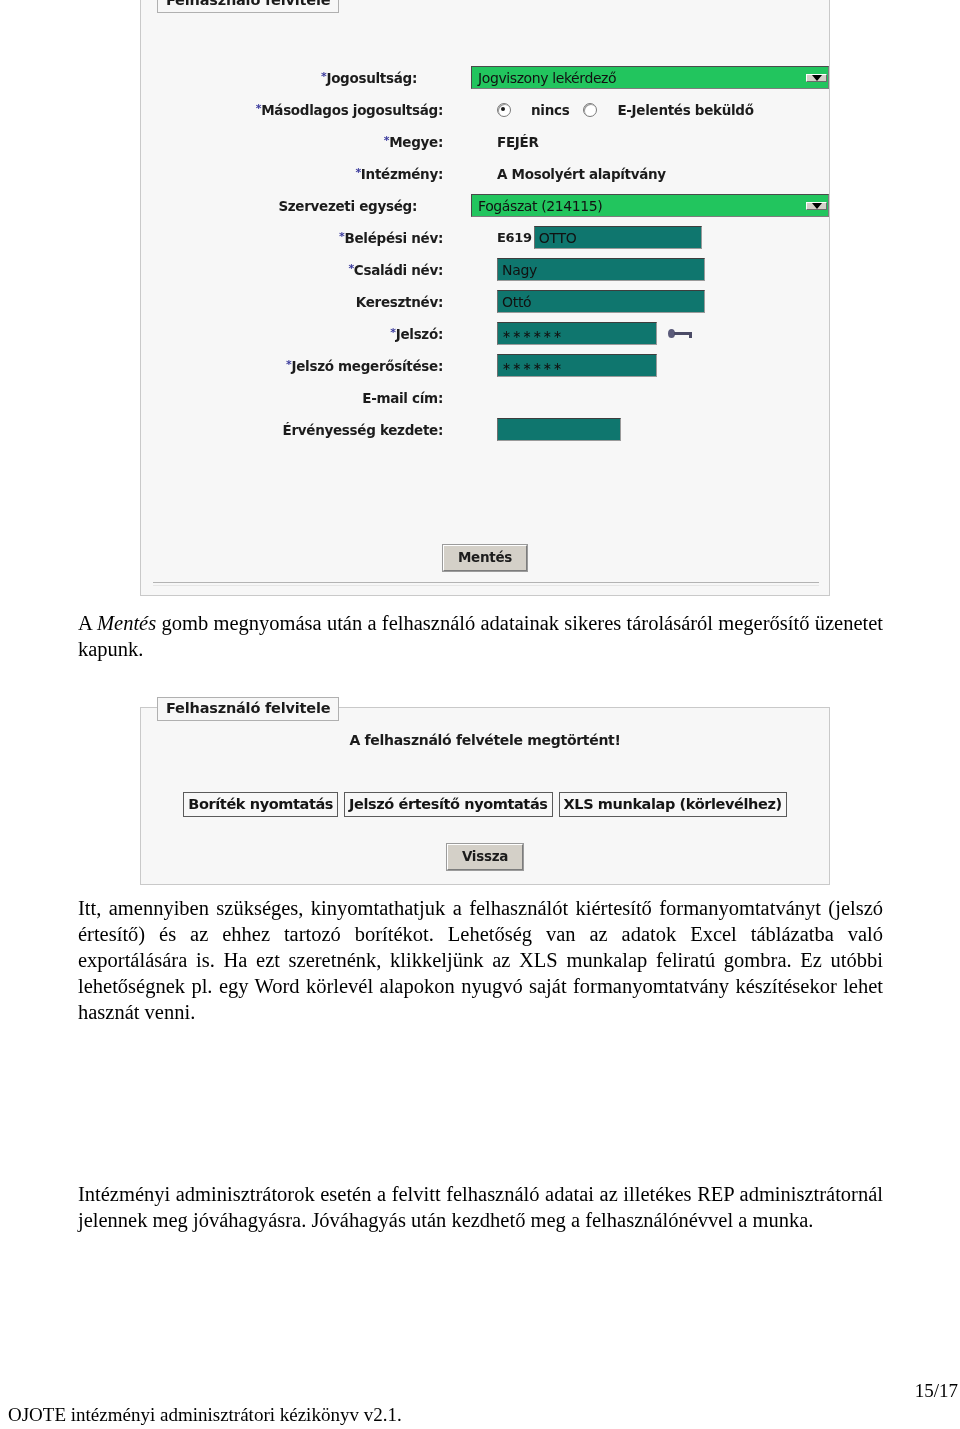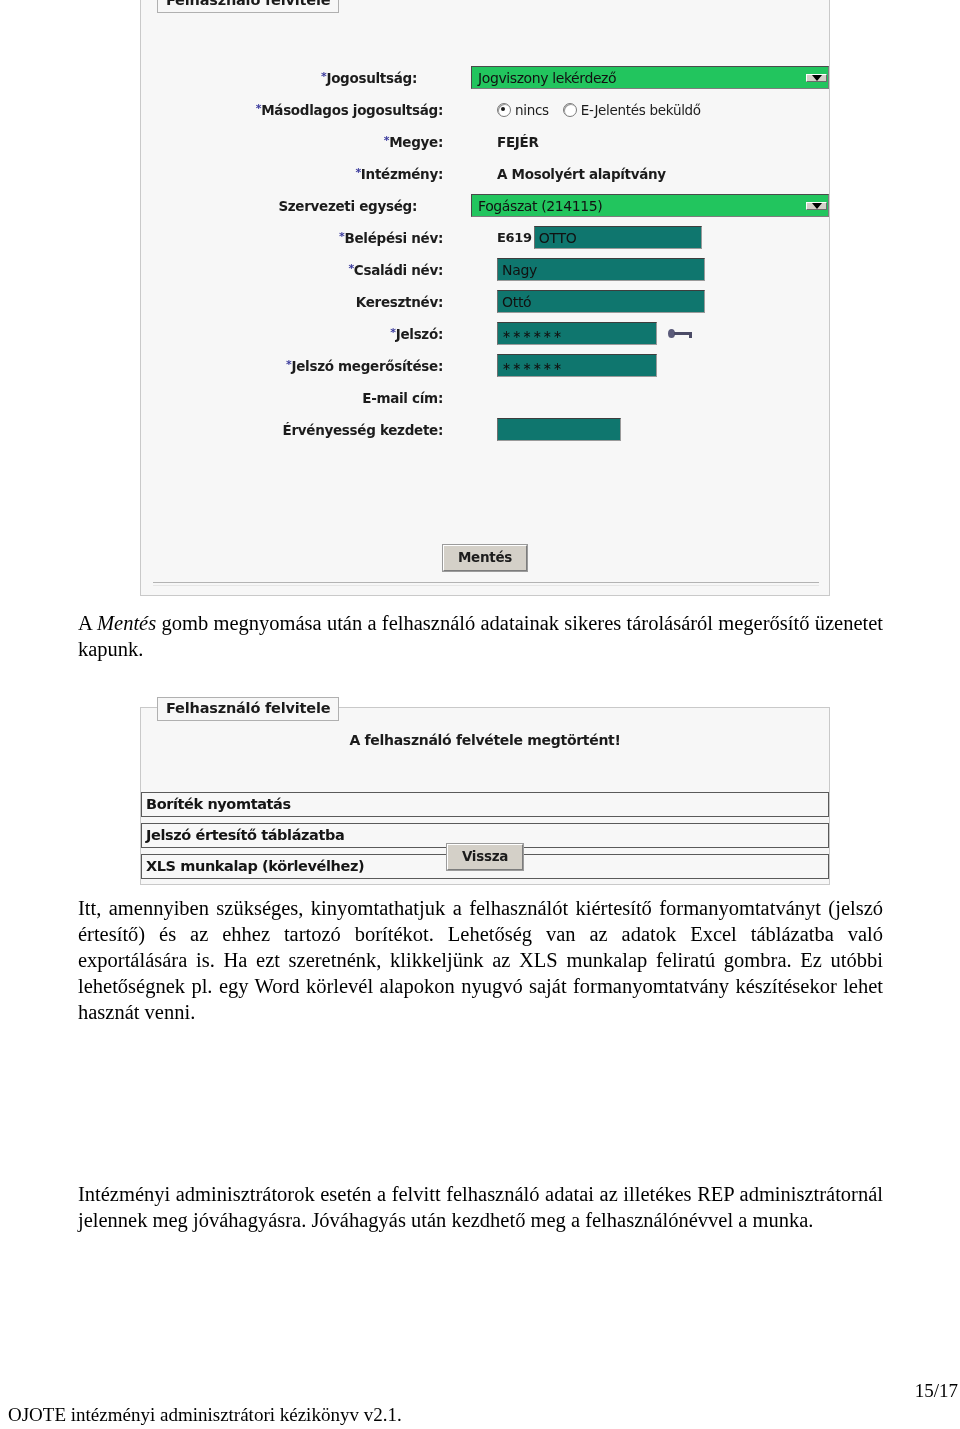--- a/index.html
+++ b/index.html
@@ -176,21 +176,21 @@
     flex: none;
   }
   .radio.on::after {
     content: "";
     position: absolute;
     left: 3px; top: 3px;
     width: 4px; height: 4px;
     border-radius: 50%;
     background: #1a1a1a;
   }
-  .radio-label { font-size: 13.5px; font-weight: normal; letter-spacing: -0.3px; }
+  .radio-label { font-size: 13.5px; font-weight: bold; letter-spacing: -0.3px; margin-left: 16px; }
   .gap-r { width: 14px; }
 
   
   .key-icon {
     margin-left: 11px;
     width: 26px; height: 14px;
     position: relative;
     flex: none;
   }
   .key-icon .kb {
@@ -252,21 +252,20 @@
     color: #1b1b1b;
     letter-spacing: -0.3px;
   }
   .action-row {
     position: absolute;
     left: 0; right: 0;
     top: 84px;
     display: flex;
     justify-content: center;
     gap: 6px;
-    flex-direction: column;
   }
   .btn-flat {
     border: 1px solid #5a5a5a;
     background: #f7f7f7;
     font-family: "DejaVu Sans", sans-serif;
     font-size: 14.5px;
     font-weight: bold;
     color: #151515;
     letter-spacing: -0.4px;
     padding: 1px 4px 2px 4px;
@@ -430,21 +429,21 @@
 
 <div class="para p1"><span>A </span><span class="it">Mentés</span><span> gomb megnyomása után a felhasználó adatainak sikeres tárolásáról megerősítő üzenetet kapunk.</span></div>
 
 <div class="screenshot sshot-2">
   <div class="legend">Felhasználó felvitele</div>
 
   <div class="confirm-msg">A felhasználó felvétele megtörtént!</div>
 
   <div class="action-row">
     <span class="btn-flat">Boríték nyomtatás</span>
-    <span class="btn-flat">Jelszó értesítő táblázatba</span>
+    <span class="btn-flat">Jelszó értesítő nyomtatás</span>
     <span class="btn-flat">XLS munkalap (körlevélhez)</span>
   </div>
 
   <div class="back-row">
     <span class="btn3d">Vissza</span>
   </div>
 </div>
 
 <div class="para p2">Itt, amennyiben szükséges, kinyomtathatjuk a felhasználót kiértesítő formanyomtatványt (jelszó értesítő) és az ehhez tartozó borítékot. Lehetőség van az adatok Excel táblázatba való exportálására is. Ha ezt szeretnénk, klikkeljünk az XLS munkalap feliratú gombra. Ez utóbbi lehetőségnek pl. egy Word körlevél alapokon nyugvó saját formanyomtatvány készítésekor lehet hasznát venni.</div>
 <div class="para p3">Intézményi adminisztrátorok esetén a felvitt felhasználó adatai az illetékes REP adminisztrátornál jelennek meg jóváhagyásra. Jóváhagyás után kezdhető meg a felhasználónévvel a munka.</div>

